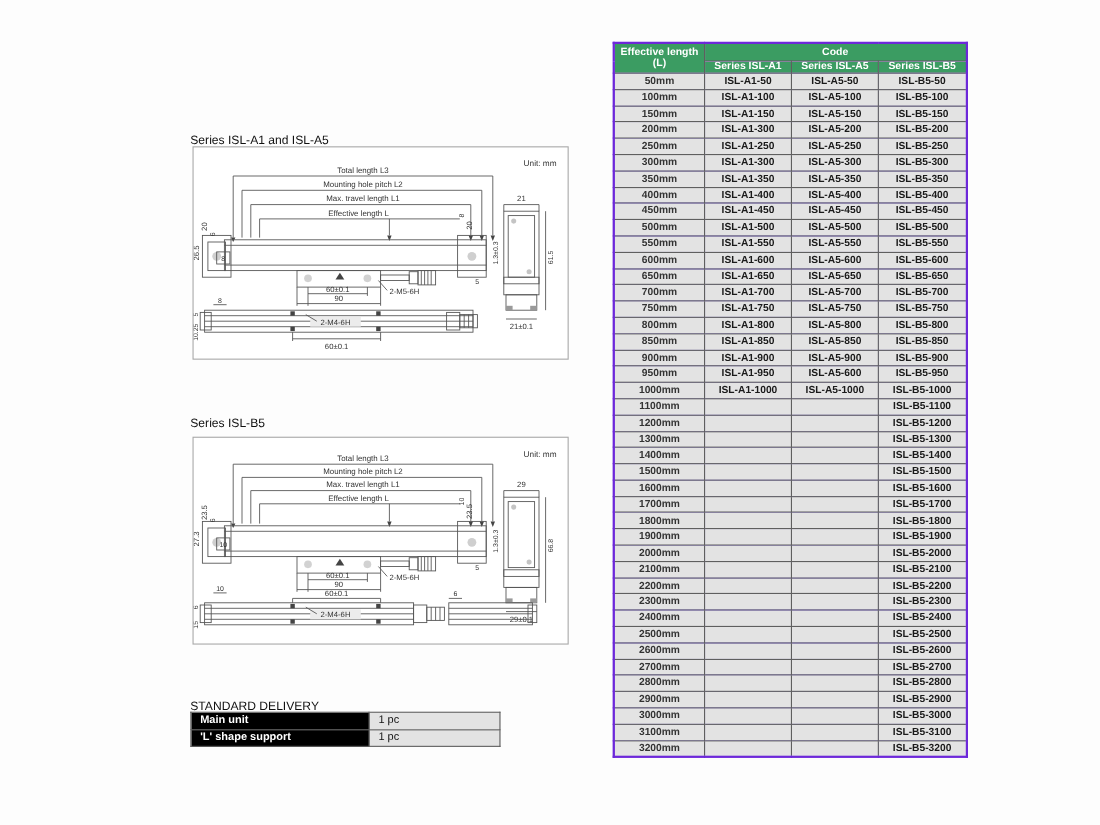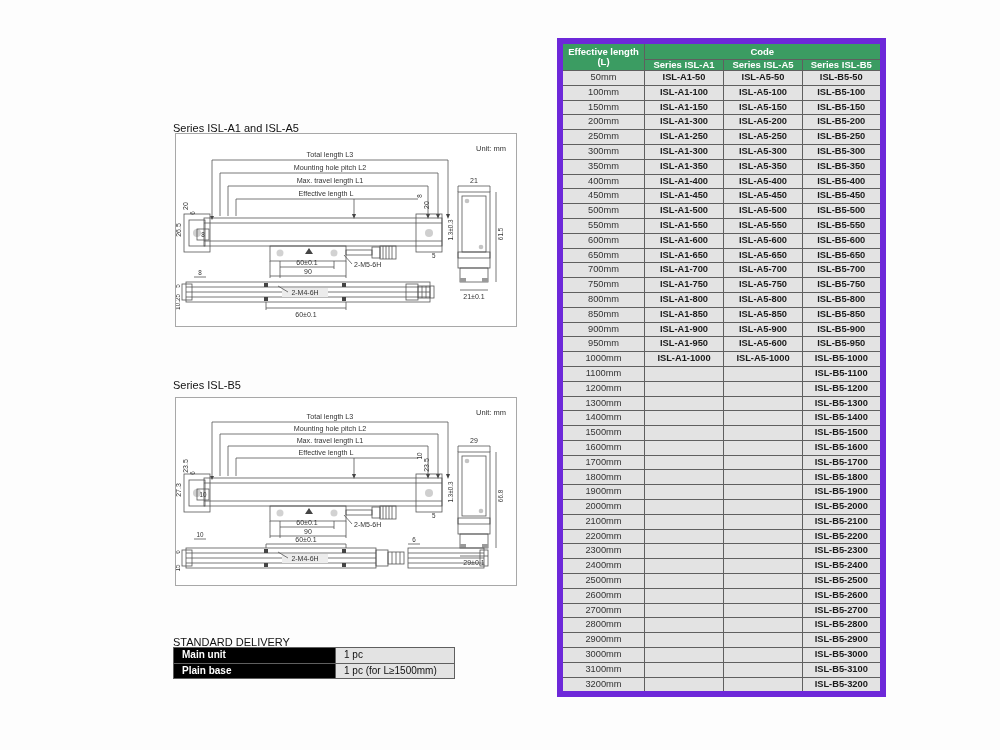--- a/index.html
+++ b/index.html
@@ -11,27 +11,27 @@
   svg text{font-family:"Liberation Sans",sans-serif;fill:#333;}
   .dimtxt{font-size:7px;}
   .dimtxt-sm{font-size:6.3px;}
   .lbl{font-size:7.2px;}
   .unit{font-size:7.5px;}
   line,path.open,rect.o{stroke:#555;stroke-width:0.8;fill:none;}
   .arrow{fill:#444;stroke:none;}
 
   
   table.code-table{position:absolute;left:557px;top:38px;border-collapse:collapse;table-layout:fixed;
-        background:#c4b5fd;border:6px solid #6d28d9;}
+        background:#c4b5fd;border:2px solid #6d28d9;}
   table.code-table th,table.code-table td{border:1px solid #5f5f5f;text-align:center;padding:0;line-height:1.05;overflow:hidden;}
   table.code-table th{background:#3b9c62;color:#fff;font-weight:bold;font-size:9.5px;}
   th.group-head{font-size:10px;height:15px;}
   th.eff-head{font-size:9.8px;width:81px;}
   table.code-table tbody td{height:13.8px;font-size:9.3px;background:#e3e3e3;}
-  td.len{color:#333;font-weight:normal;}
+  td.len{color:#333;font-weight:bold;}
   td.code{font-weight:bold;color:#1a1a1a;}
 
   
   table.delivery{position:absolute;left:173px;top:647px;border-collapse:collapse;table-layout:fixed;
         border:1px solid #4a4a4a;}
   table.delivery td{border:1px solid #5f5f5f;font-size:10px;height:14.5px;padding:0 0 0 8px;line-height:1;}
   td.d-item{background:#000000;color:#fff;font-weight:bold;width:153px;}
   td.d-qty{background:#e3e3e3;color:#111;width:110px;}
 </style>
 </head>
@@ -312,22 +312,22 @@
 
   <div class="section-title" style="left:173px;top:636px;">STANDARD DELIVERY</div>
 
   <table class="delivery">
     <tbody>
         <tr>
           <td class="d-item">Main unit</td>
           <td class="d-qty">1 pc</td>
         </tr>
         <tr>
-          <td class="d-item">Plain base</td>
-          <td class="d-qty">1 pc (for L≥1500mm)</td>
+          <td class="d-item">'L' shape support</td>
+          <td class="d-qty">1 pc</td>
         </tr>
       </tbody>
   </table>
 
   <table class="code-table">
     <colgroup>
         <col style="width:82px">
         <col style="width:79px">
         <col style="width:79px">
         <col style="width:80px">

